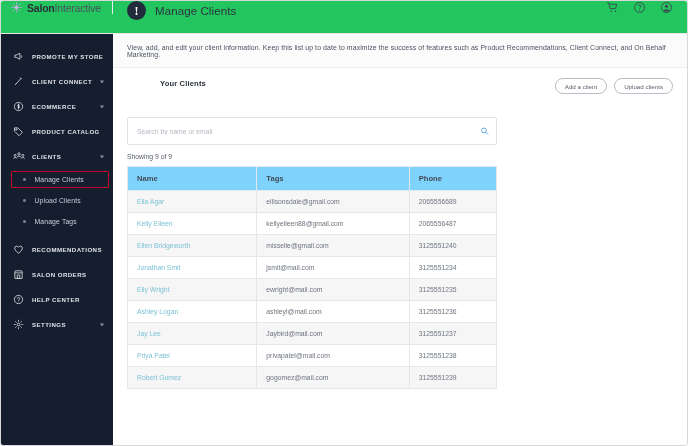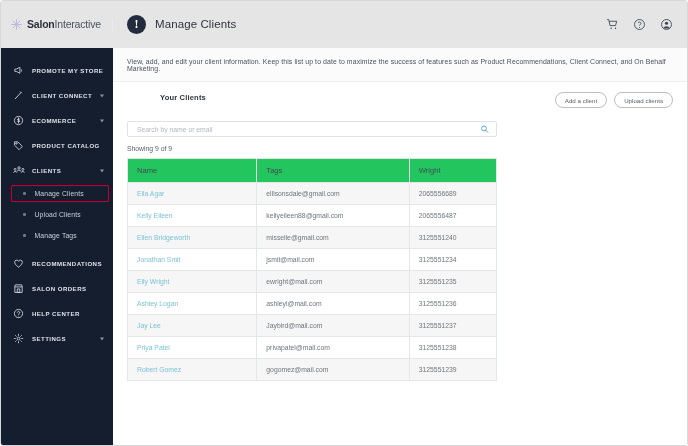--- a/index.html
+++ b/index.html
@@ -14,23 +14,23 @@
     width: 688px; height: 446px;
     display: flex; flex-direction: column;
     background: #ffffff;
     border: 1px solid #d8d8d8;
     border-radius: 3px;
     overflow: hidden;
   }
 
   
   .topbar {
-    height: 47px; min-height: 31px;
-    display: flex; align-items: center;
-    background: #e5e5e5;
+    height: 33px; min-height: 31px;
+    display: flex; align-items: flex-start;
+    background: #22c55e;
     border-bottom: 1px solid #e6e6e8;
   }
   .brand {
     width: 112px; min-width: 112px;
     display: flex; align-items: center; gap: 4px;
     padding-left: 9px;
     border-right: 1px solid #ececee;
   }
   .brand-mark { width: 13px; height: 13px; flex: 0 0 13px; }
   .brand-text {
@@ -153,24 +153,24 @@
     background: #ffffff;
     color: #565d69;
     font-size: 6.2px;
     padding: 3.5px 9px;
     cursor: pointer;
     white-space: nowrap;
     font-family: "Liberation Sans", sans-serif;
   }
 
   .searchwrap {
-    margin-top: 13px;
+    margin-top: 23px;
     position: relative;
     width: 370px;
-    height: 16px;
+    height: 28px;
     border: 1px solid #dfe2e6;
     border-radius: 2px;
     background: #fff;
     display: flex; align-items: center;
   }
   .searchwrap input {
     border: 0; outline: 0; background: transparent;
     width: 100%; height: 100%;
     padding: 0 22px 0 9px;
     font-size: 6.8px; color: #3b424e;
@@ -199,25 +199,25 @@
   .table th, .table td {
     border: 1px solid #e4e6e9;
     text-align: left;
     padding: 0 9px;
     height: 22px;
     font-size: 6.8px;
     vertical-align: middle;
     overflow: hidden; white-space: nowrap;
   }
   .table th {
-    font-weight: normal;
+    font-weight: bold;
     color: #454b57;
     font-size: 7.6px;
     height: 24px;
-    background: #22c55e;
+    background: #7dd3fc;
   }
   .col-name { width: 129px; }
   .col-email { width: 152px; }
   .col-phone { width: 87px; }
   .table td.cname a {
     color: #7cc2d6; text-decoration: none; cursor: pointer;
   }
   .table td.cemail, .table td.cphone { color: #6e757f; }
   .table tbody tr:nth-child(odd) td { background: #f6f6f7; }
   .table tbody tr:nth-child(even) td { background: #ffffff; }
@@ -417,21 +417,21 @@
           </svg>
         </div>
 
         <div class="showing">Showing 9 of 9</div>
 
         <table class="table">
           <thead>
             <tr>
               <th class="col-name">Name</th>
               <th class="col-email">Tags</th>
-              <th class="col-phone">Wright</th>
+              <th class="col-phone">Phone</th>
             </tr>
           </thead>
           <tbody>
             <tr>
               <td class="cname"><a href="#">Ella Agar</a></td>
               <td class="cemail">ellisonsdale@gmail.com</td>
               <td class="cphone">2065556689</td>
             </tr>
             <tr>
               <td class="cname"><a href="#">Kelly Eileen</a></td>

